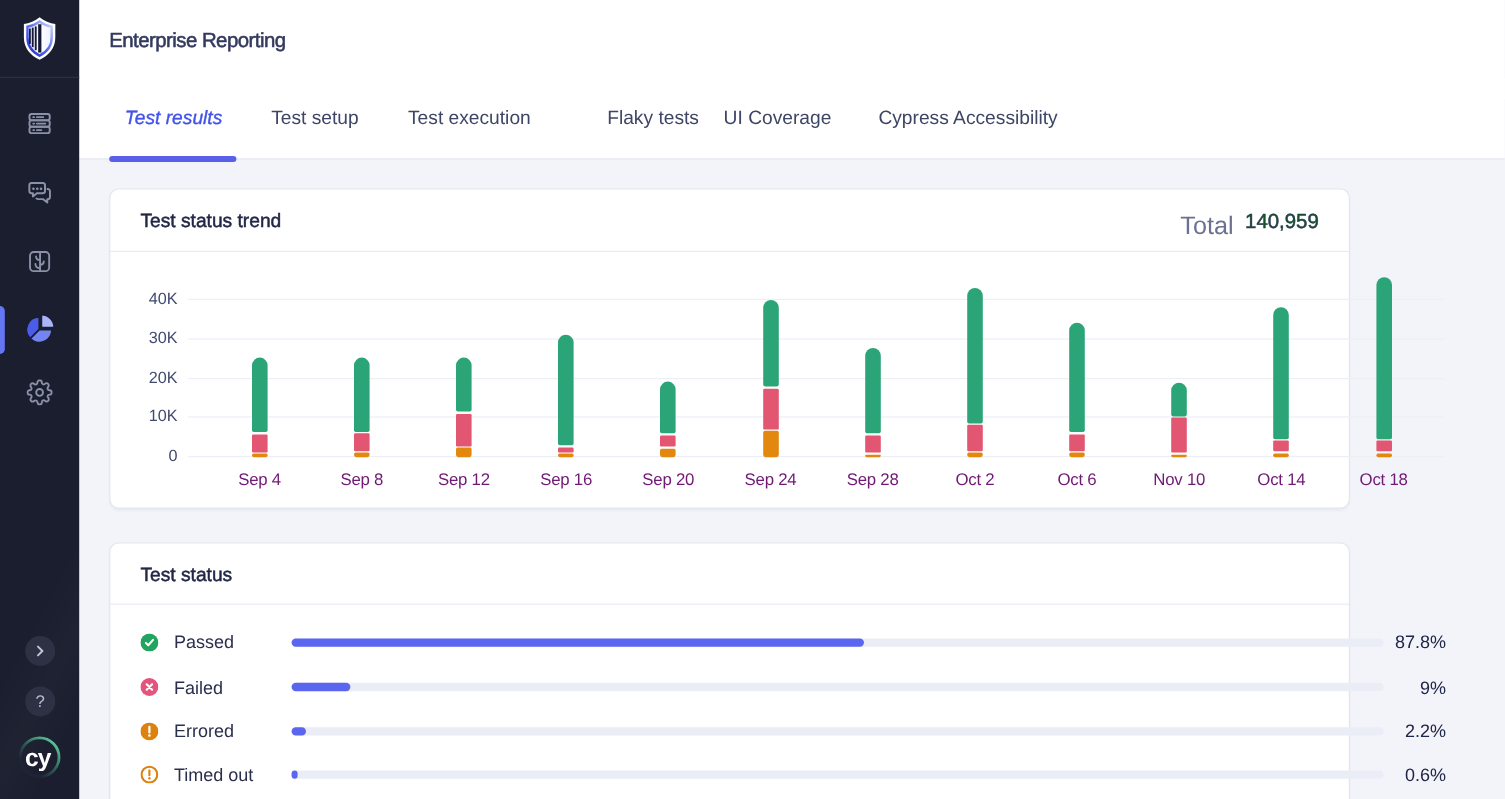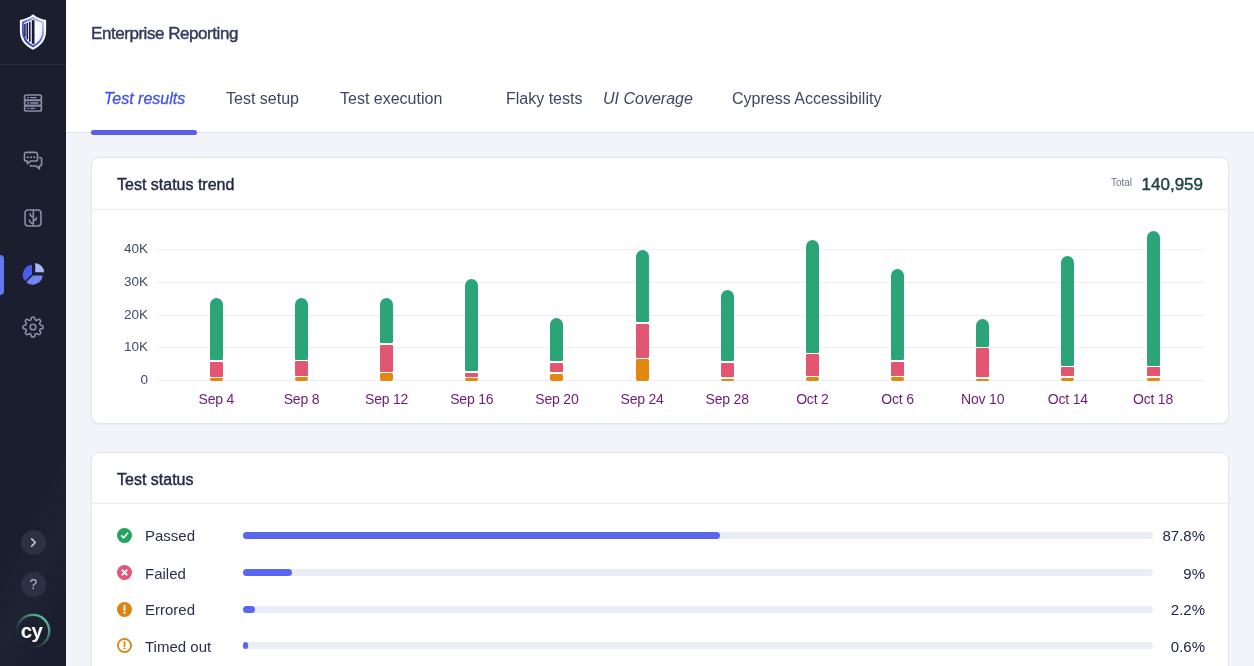--- a/index.html
+++ b/index.html
@@ -17,27 +17,27 @@
   #header { position:absolute; left:66px; top:0; width:1188px; height:84px; background:#fff; border-bottom:1px solid #e5e7f0; }
   #header h1 { position:absolute; left:25px; top:24px; font-size:17px; font-weight:400; color:#333a5e; -webkit-text-stroke:0.45px #333a5e; letter-spacing:-0.45px; }
 
   
   #tabs { position:absolute; left:66px; top:65px; width:1188px; height:68px; background:#fff; border-bottom:1px solid #e0e3ee; }
   .tab { position:absolute; top:25px; font-size:16px; color:#3f4665; white-space:nowrap; }
   .tab.active { color:#4353e9;font-style:italic; -webkit-text-stroke:0.3px #4353e9; }
   #tab-underline { position:absolute; left:25px; top:65px; width:106px; height:4.5px; border-radius:3px; background:#5a5fe8; }
 
   
-  .card { position:absolute; left:91px; width:1138px; background:#fff; border:1px solid #e3e5ef; border-radius:8px; box-shadow:0 1px 2px rgba(27,30,46,0.04);text-align:center; }
+  .card { position:absolute; left:91px; width:1034px; background:#fff; border:1px solid #e3e5ef; border-radius:8px; box-shadow:0 1px 2px rgba(27,30,46,0.04);text-align:center; }
   .card-head { position:absolute; left:0; top:0; width:100%; border-bottom:1px solid #e9ebf3; }
   .card-title { position:absolute; left:25px; font-size:16px; color:#222747; -webkit-text-stroke:0.4px #222747; }
   #card1 { top:157px; height:267px; }
   #card1 .card-head { height:52px; }
   #card1 .card-title { top:18px; }
-  #total-label { position:absolute; right:96px; top:19px; font-size:10px; color:#6b7190; }
+  #total-label { position:absolute; right:96px; top:19px; font-size:21px; color:#6b7190; }
   #total-value { position:absolute; right:25px; top:17px; font-size:17px; color:#14532d; -webkit-text-stroke:0.4px #272c4e; }
   #card2 { top:452px; height:240px; }
   #card2 .card-head { height:51px; }
   #card2 .card-title { top:18px; }
 
   
   .gridline { position:absolute; left:157px; width:1047px; height:1px; background:#edeff7; }
   .ylab { position:absolute; left:88px; width:60px; text-align:right; font-size:13.5px; color:#414a70; }
   .xlab { position:absolute; width:90px; text-align:center; top:391px; font-size:14px; letter-spacing:-0.2px; color:#701a75; }
   .bar-seg { position:absolute; width:13px; }
@@ -57,21 +57,21 @@
 
 <div id="header">
     <h1>Enterprise Reporting</h1>
   </div>
 
 <div id="tabs">
   <span class="tab active" style="left:38px;">Test results</span>
   <span class="tab" style="left:160px;">Test setup</span>
   <span class="tab" style="left:274px;">Test execution</span>
   <span class="tab" style="left:440px;">Flaky tests</span>
-  <span class="tab" style="left:537px;font-style:italic;">UI Coverage</span>
+  <span class="tab" style="left:537px;">UI Coverage</span>
   <span class="tab" style="left:666px;">Cypress Accessibility</span>
   <div id="tab-underline"></div>
 </div>
 
 <div id="card1" class="card">
   <div class="card-head"></div>
   <div class="card-title">Test status trend</div>
   <div id="total-label">Total</div>
   <div id="total-value">140,959</div>
 </div>

